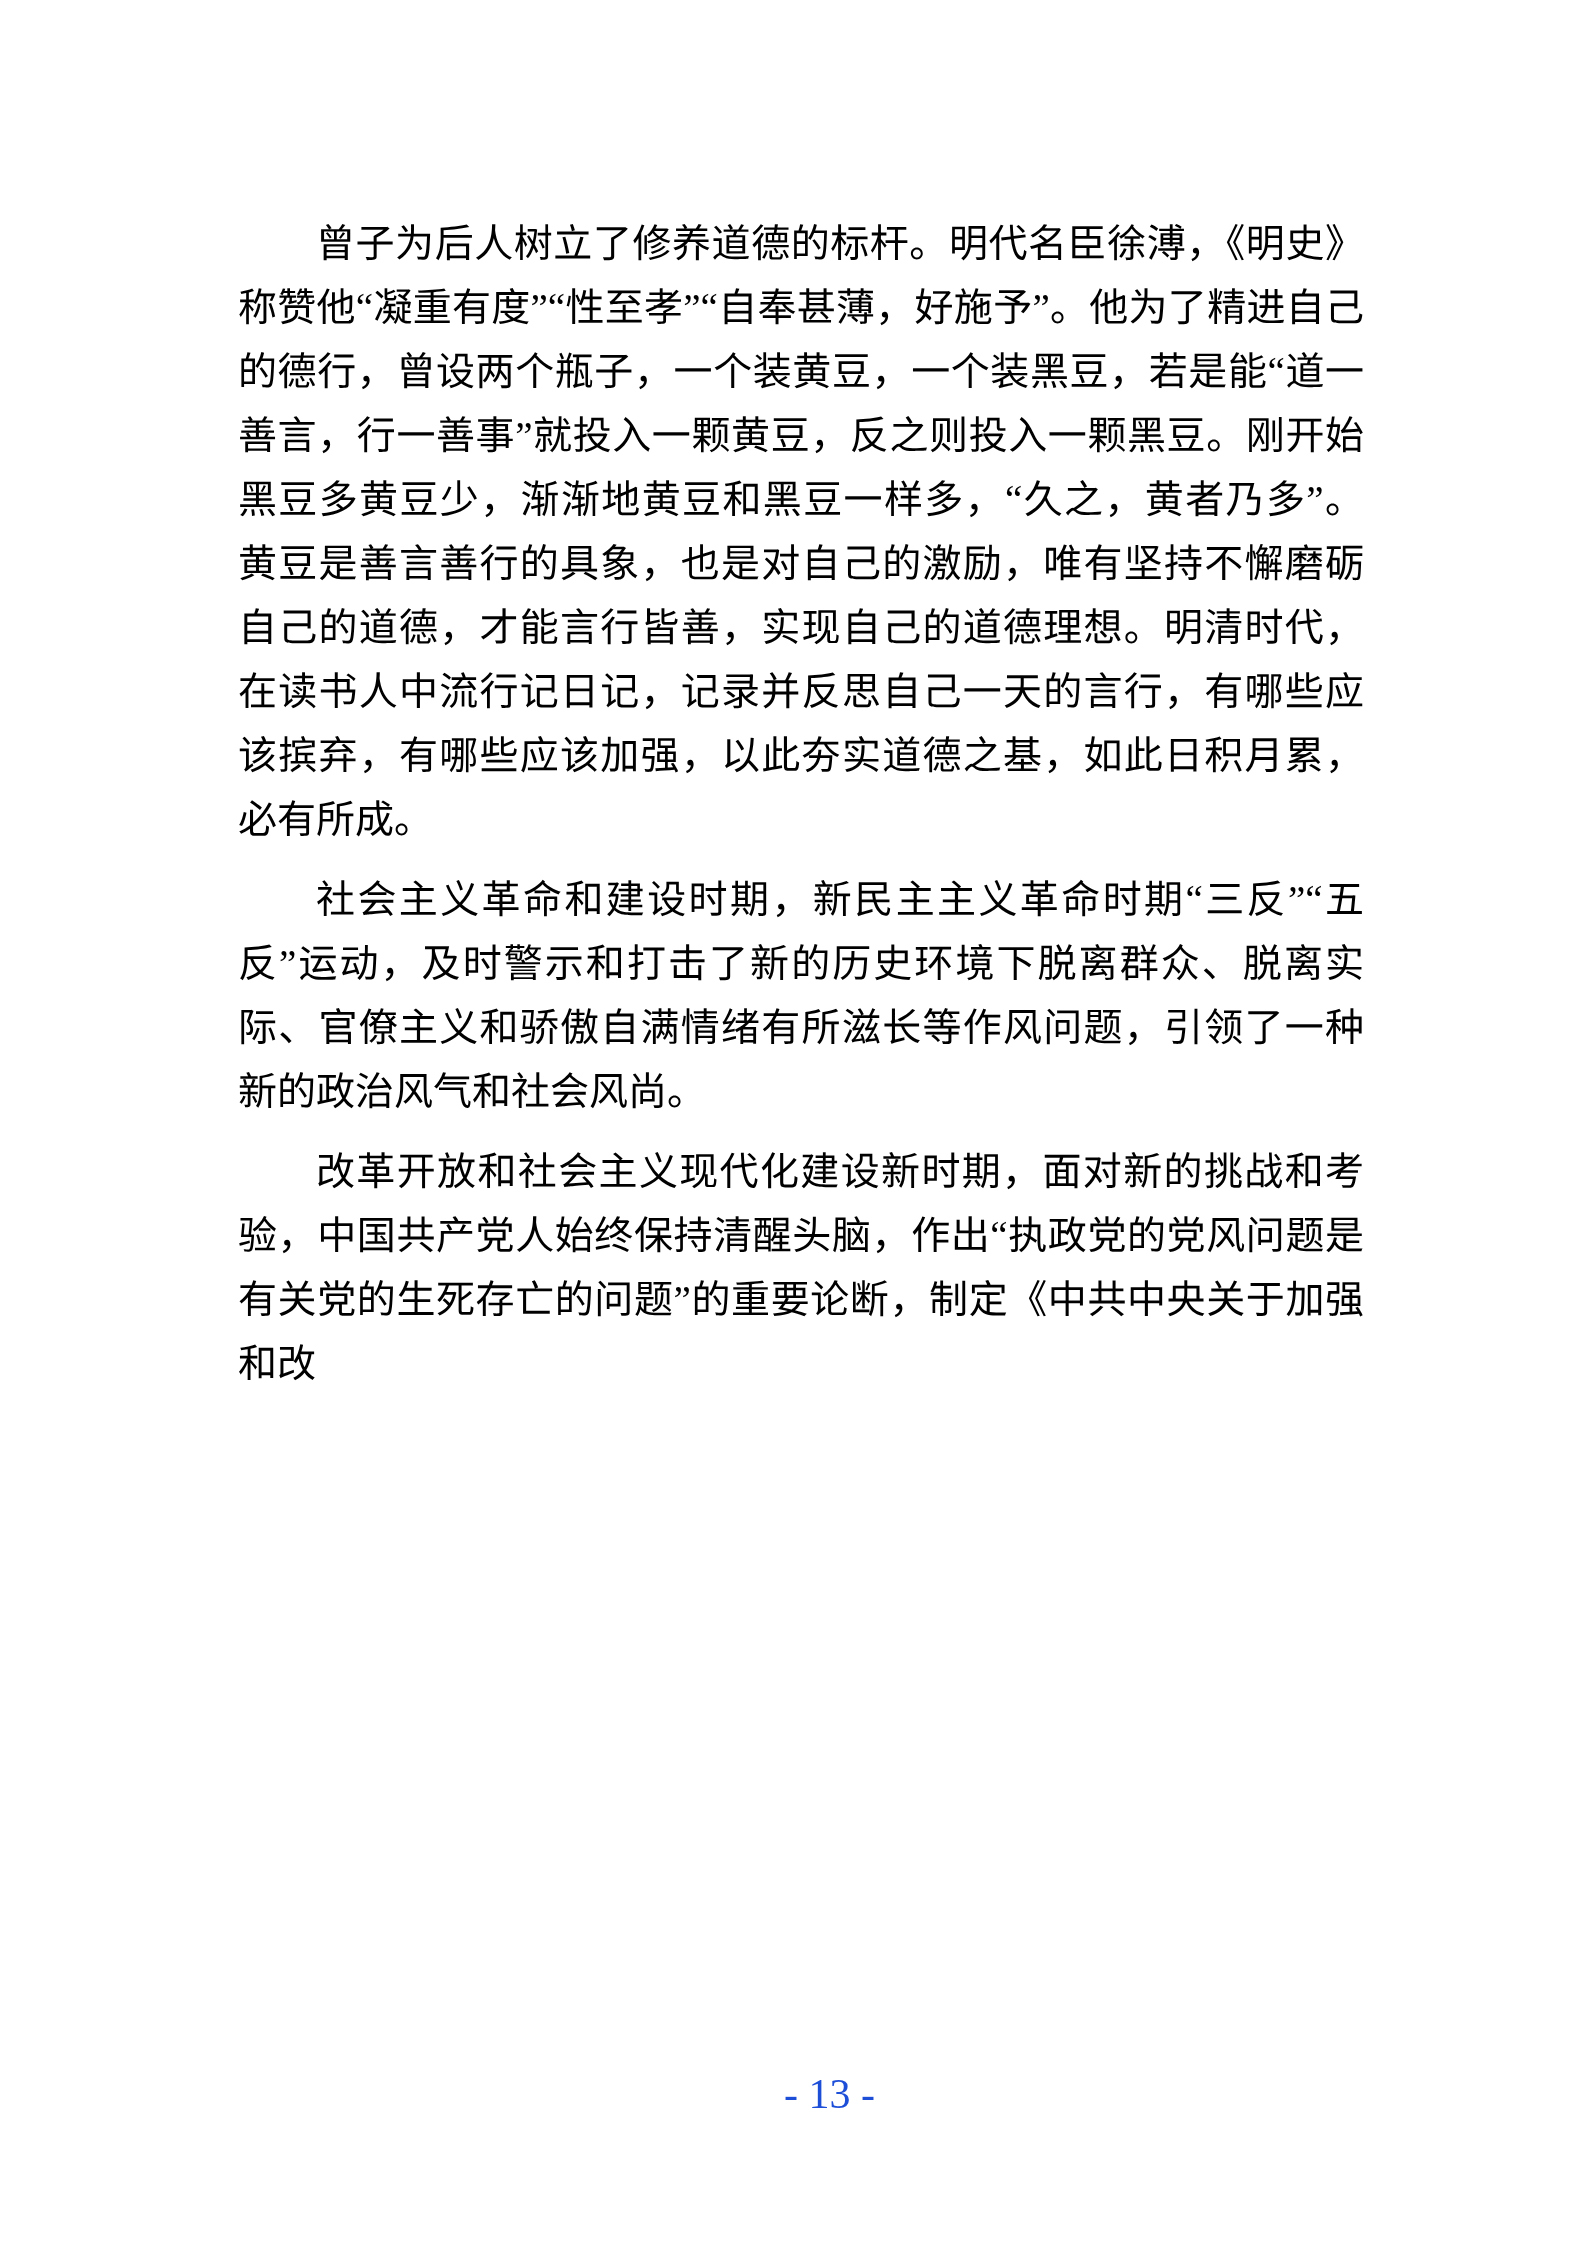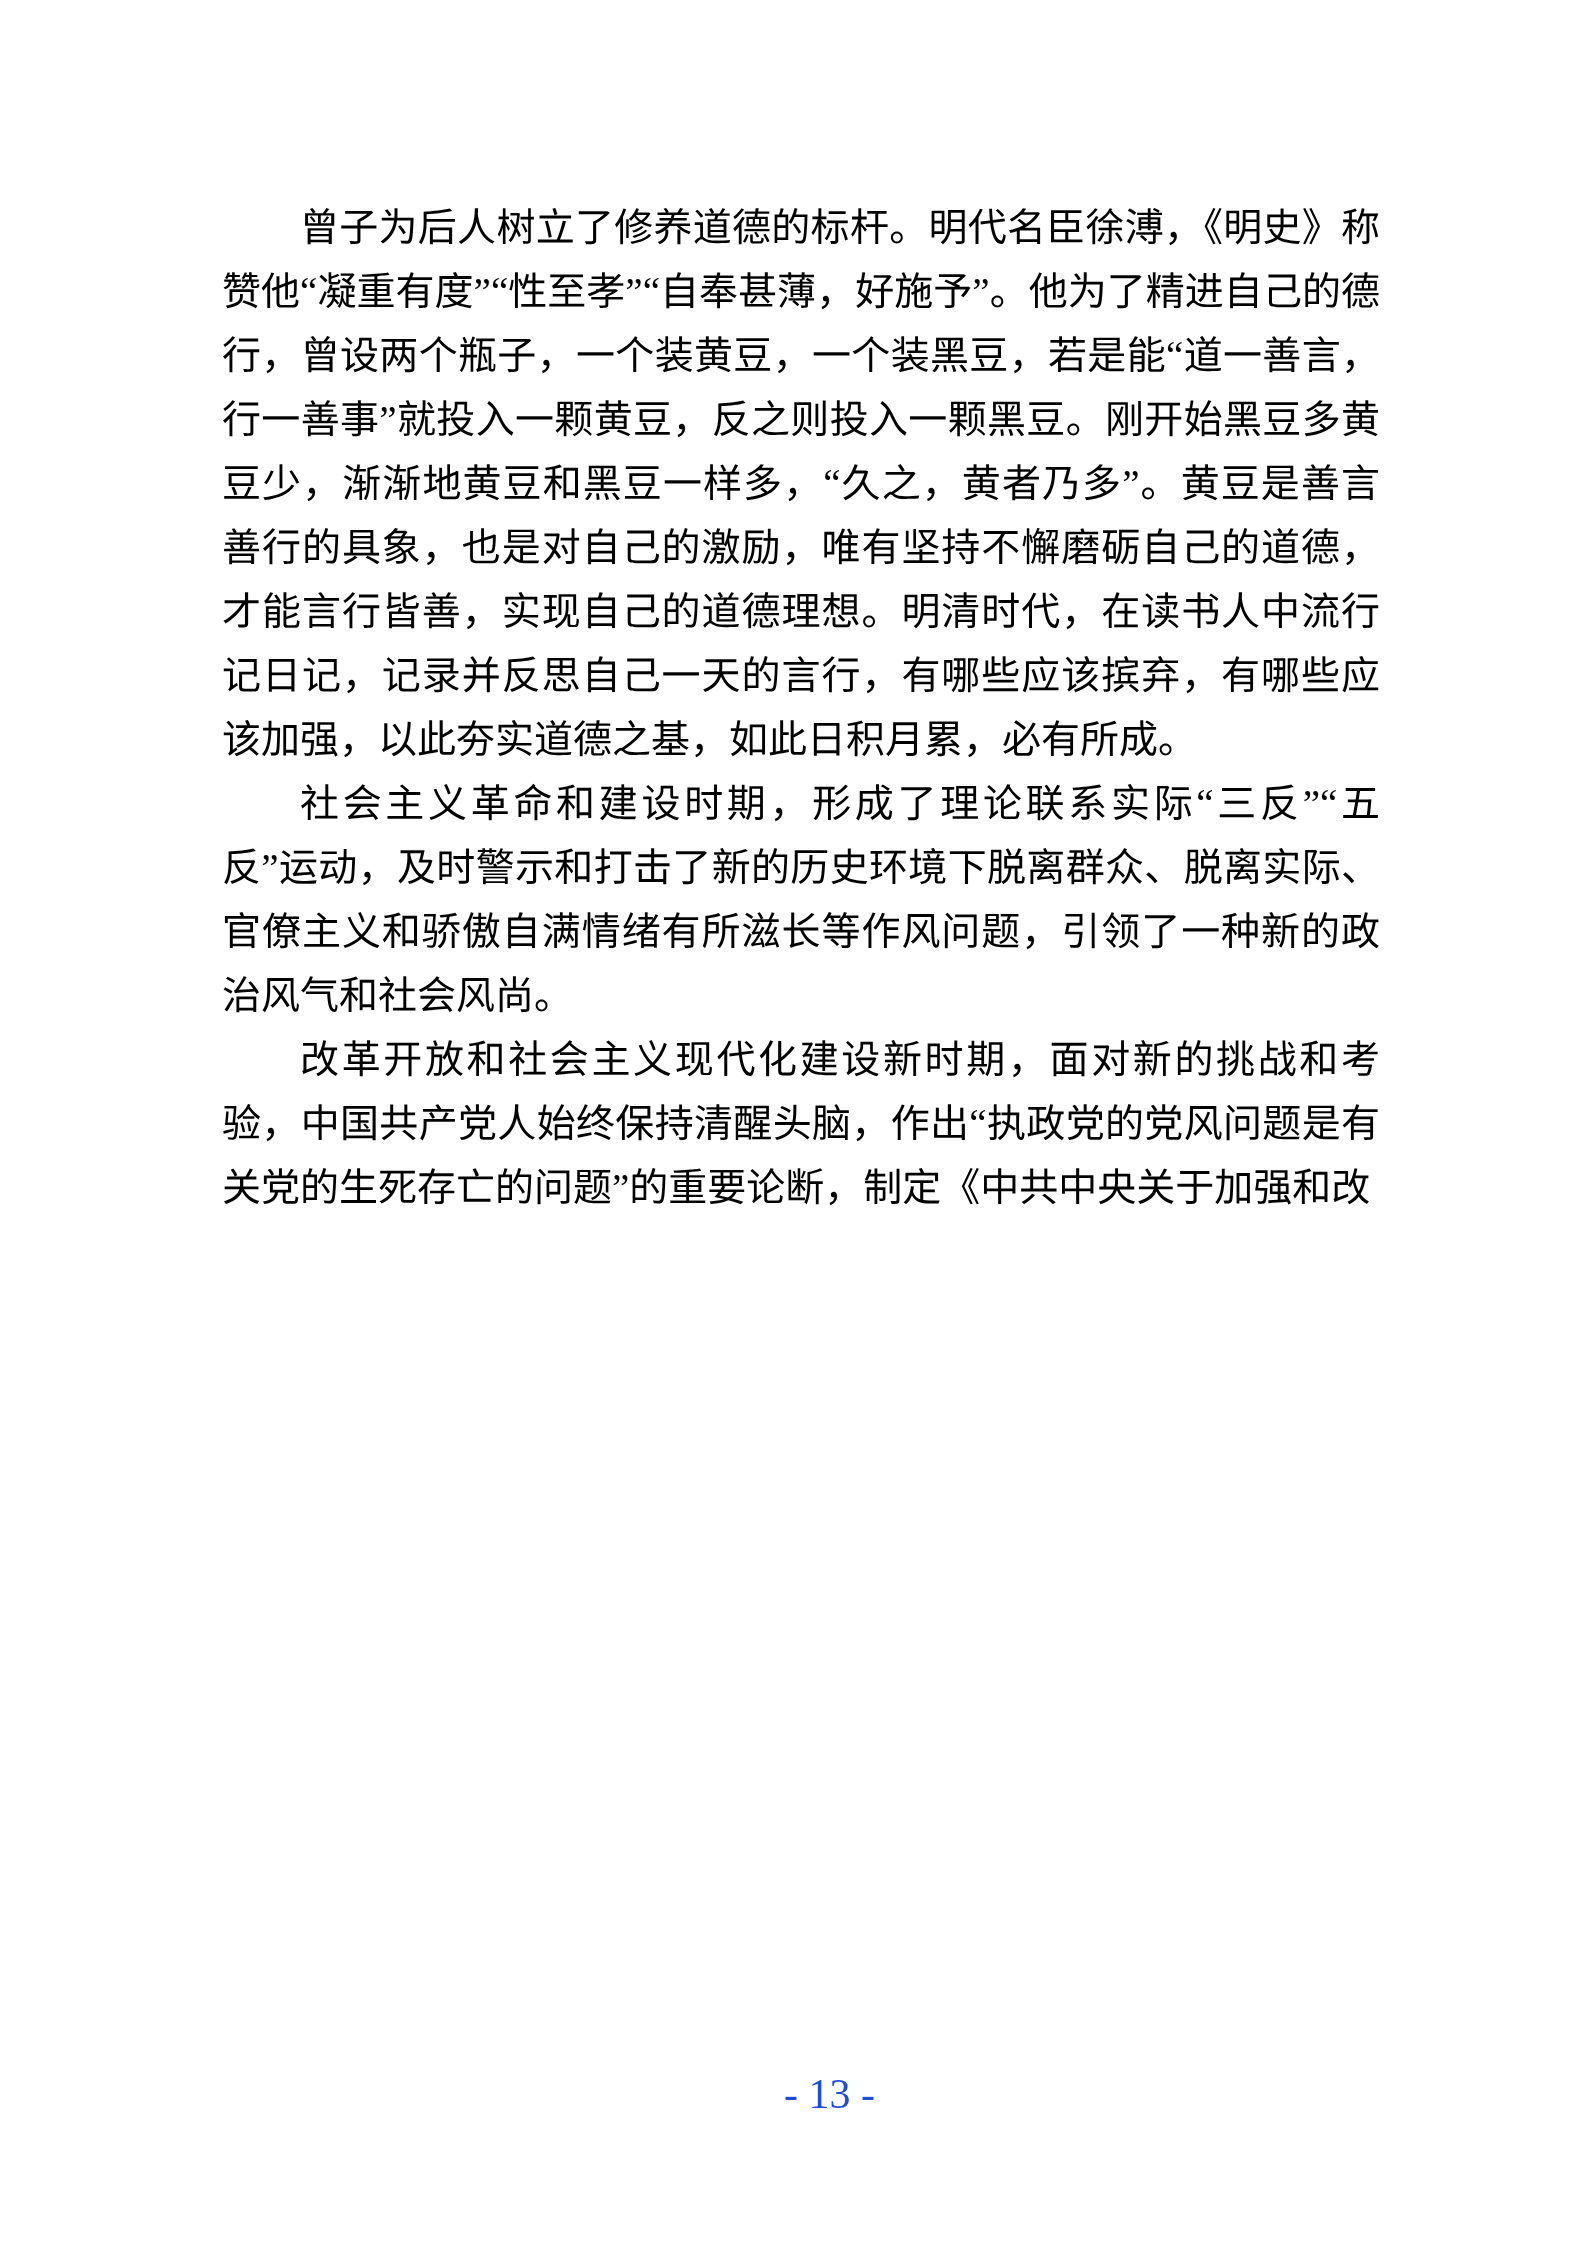--- a/index.html
+++ b/index.html
@@ -21,21 +21,21 @@
     left: 222px;
     top: 196px;
     width: 1158px;
     font-size: 39px;
     line-height: 64px;
     text-align: justify;
     text-justify: inter-ideograph;
     color: #000000;
   }
   .doc-body p {
-    margin: 0;
+    margin: 16px;
     padding: 0;
     text-indent: 2em;
     word-break: break-all;
     line-break: strict;
   }
   .footer {
     position: absolute;
     top: 2070px;
     left: 0;
     width: 100%;
@@ -45,19 +45,19 @@
     color: #1d4ed8;
     padding-left: 36px;
   }
 </style>
 </head>
 <body>
 
 <div class="page">
   <div class="doc-body">
     <p>曾子为后人树立了修养道德的标杆。明代名臣徐溥，《明史》称赞他“凝重有度”“性至孝”“自奉甚薄，好施予”。他为了精进自己的德行，曾设两个瓶子，一个装黄豆，一个装黑豆，若是能“道一善言，行一善事”就投入一颗黄豆，反之则投入一颗黑豆。刚开始黑豆多黄豆少，渐渐地黄豆和黑豆一样多，“久之，黄者乃多”。黄豆是善言善行的具象，也是对自己的激励，唯有坚持不懈磨砺自己的道德，才能言行皆善，实现自己的道德理想。明清时代，在读书人中流行记日记，记录并反思自己一天的言行，有哪些应该摈弃，有哪些应该加强，以此夯实道德之基，如此日积月累，必有所成。</p>
-    <p>社会主义革命和建设时期，形成了理论联系实际“三反”“五反”运动，及时警示和打击了新的历史环境下脱离群众、脱离实际、官僚主义和骄傲自满情绪有所滋长等作风问题，引领了一种新的政治风气和社会风尚。</p>
+    <p>社会主义革命和建设时期，新民主主义革命时期“三反”“五反”运动，及时警示和打击了新的历史环境下脱离群众、脱离实际、官僚主义和骄傲自满情绪有所滋长等作风问题，引领了一种新的政治风气和社会风尚。</p>
     <p>改革开放和社会主义现代化建设新时期，面对新的挑战和考验，中国共产党人始终保持清醒头脑，作出“执政党的党风问题是有关党的生死存亡的问题”的重要论断，制定《中共中央关于加强和改</p>
   </div>
   <div class="footer">
     <span>- 13 -</span>
   </div>
 </div>
 
 </body></html>

